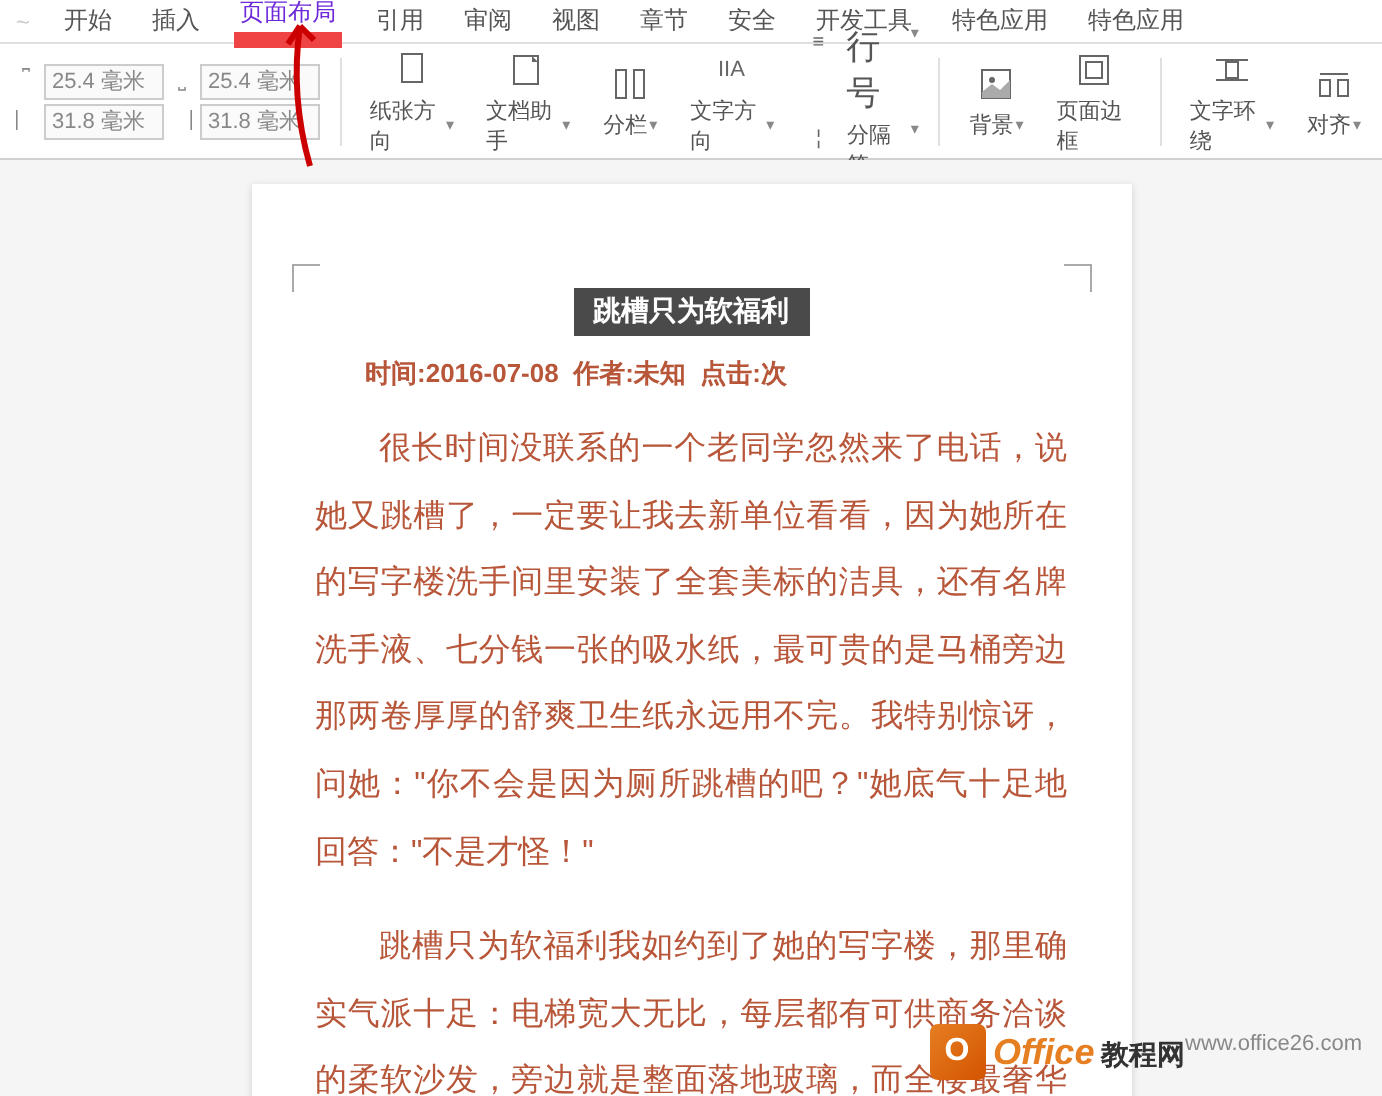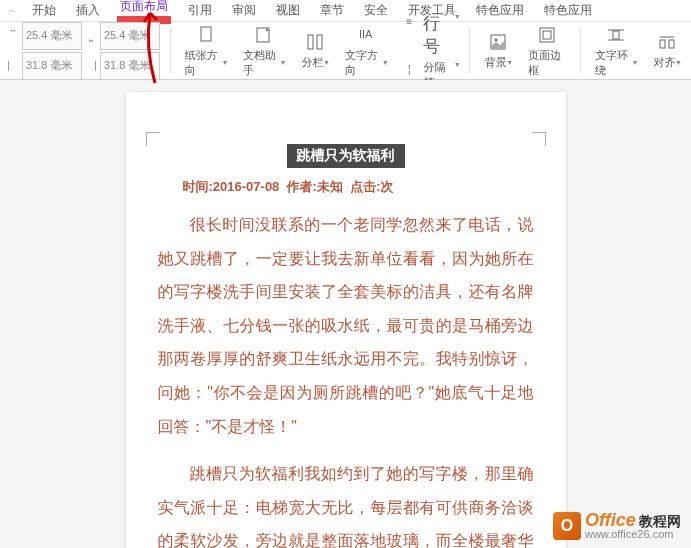--- a/index.html
+++ b/index.html
@@ -6,21 +6,21 @@
     body { font-family: "Microsoft YaHei", sans-serif; font-size: 12px; background: #f0f0f0; width: 691px; height: 548px; overflow: hidden; position: relative; }
     
     .menu-bar { background: #fff; border-bottom: 1px solid #e0e0e0; display: flex; padding: 4px 8px; gap: 14px; height: 22px; align-items: center; }
     .menu-item { color: #555; cursor: pointer; font-size: 12px; padding: 1px 3px; }
     .menu-item.active { color: #6d28d9; border-bottom: 8px solid #ef4444; }
     .menu-sep { color: #ccc; }
     
     .ribbon { background: #fff; border-bottom: 1px solid #d0d0d0; height: 58px; display: flex; padding: 4px 6px; gap: 8px; align-items: center; }
     .ribbon-group { display: flex; flex-direction: column; gap: 2px; }
     .ribbon-input-row { display: flex; align-items: center; gap: 2px; }
-    .ribbon-input { width: 60px; height: 28px; border: 1px solid #ccc; font-size: 11px; padding: 1px 3px; color: #888; background: #fafafa; }
+    .ribbon-input { width: 60px; height: 18px; border: 1px solid #ccc; font-size: 11px; padding: 1px 3px; color: #888; background: #fafafa; }
     .ribbon-icon-small { width: 14px; height: 14px; display: inline-flex; align-items: center; justify-content: center; color: #888; font-size: 10px; }
     .ribbon-btn { display: flex; flex-direction: column; align-items: center; justify-content: center; gap: 2px; padding: 2px 4px; cursor: pointer; min-width: 36px; }
     .ribbon-btn-icon { width: 22px; height: 22px; display: flex; align-items: center; justify-content: center; color: #666; }
     .ribbon-btn-label { font-size: 11px; color: #555; display: flex; align-items: center; gap: 1px; }
     .ribbon-sep { width: 1px; height: 44px; background: #e0e0e0; margin: 0 2px; }
     .small-btns { display: flex; gap: 4px; }
     .small-btn { width: 24px; height: 20px; display: flex; align-items: center; justify-content: center; color: #666; cursor: pointer; }
     .dropdown-arrow { font-size: 8px; color: #888; }
     
     .arrow-overlay { position: absolute; top: 8px; left: 135px; z-index: 100; pointer-events: none; }
@@ -35,21 +35,21 @@
     
     .doc-title { background: #4a4a4a; color: #fff; padding: 3px 10px; font-size: 14px; font-weight: bold; display: inline-block; margin-bottom: 10px; }
     .title-row { text-align: center; }
     .doc-meta { color: #b8563a; font-size: 13px; font-weight: bold; margin-bottom: 12px; margin-left: 25px; }
     .doc-para { color: #b8563a; font-size: 16px; line-height: 2.1; text-indent: 2em; margin-bottom: 14px; text-align: justify; }
     
     .watermark { position: absolute; bottom: 8px; right: 10px; display: flex; align-items: center; gap: 4px; z-index: 50; }
     .wm-logo { width: 28px; height: 28px; background: linear-gradient(135deg, #e67e22, #d35400); border-radius: 4px; display: flex; align-items: center; justify-content: center; color: #fff; font-weight: bold; font-size: 16px; }
     .wm-text1 { color: #e67e22; font-size: 18px; font-weight: bold; font-style: italic; }
     .wm-text2 { color: #888; font-size: 11px; }
-    .wm-stack { display: flex; flex-direction: column; line-height: 1; }
+    .wm-stack { display: flex; flex-direction: row; line-height: 1; }
   </style>
 </head>
 <body>
 
 <div class="menu-bar">
   <span class="menu-sep">~</span>
   <span class="menu-item">开始</span>
   <span class="menu-item">插入</span>
   <span class="menu-item active">页面布局</span>
   <span class="menu-item">引用</span>

